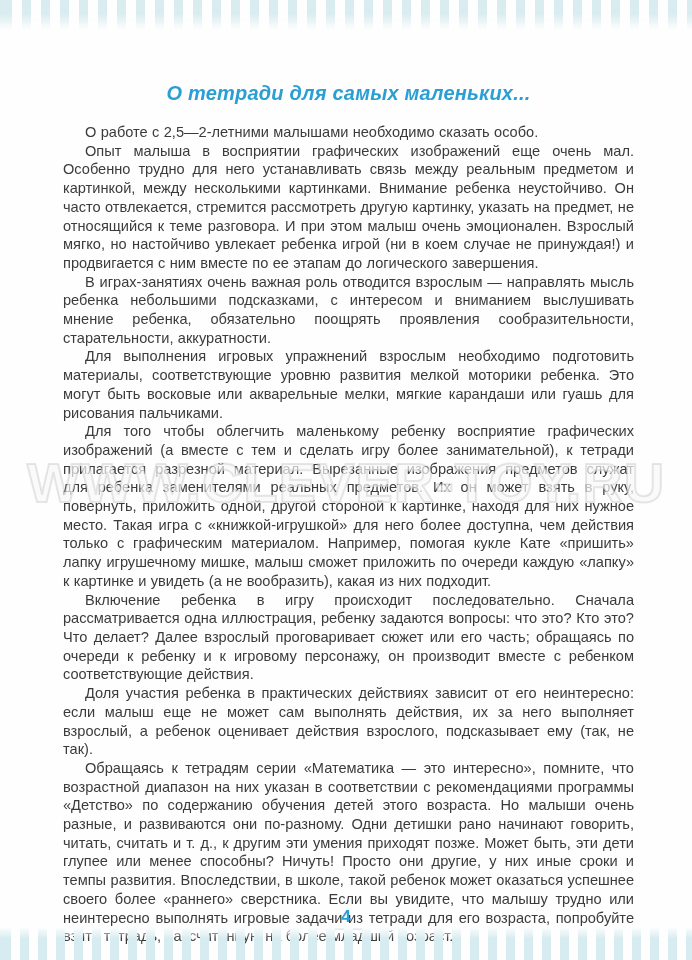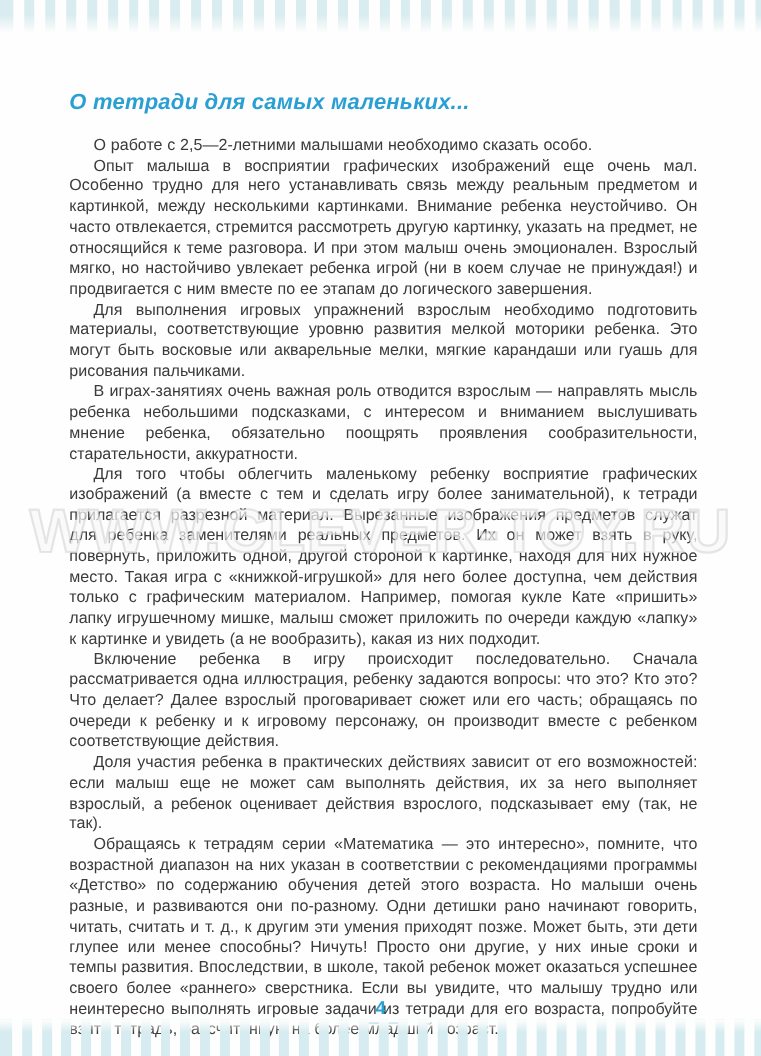--- a/index.html
+++ b/index.html
@@ -34,20 +34,21 @@
     background-position: 2px 0;
   }
   .content {
     position: absolute;
     top: 82px;
     left: 63px;
     width: 571px;
   }
   .title {
     margin: 0 0 18px 0;
+    text-align: center;
     color: #2a9fd4;
     font-size: 20px;
     font-weight: bold;
     font-style: italic;
     letter-spacing: 0.2px;
   }
   .para {
     margin: 0;
     text-align: justify;
     text-indent: 22px;
@@ -105,25 +106,25 @@
 <body>
 
 <div class="page">
 
   <div class="stripes stripes-top"></div>
 
   <div class="content">
     <h1 class="title">О тетради для самых маленьких...</h1>
     <p class="para">О работе с 2,5—2-летними малышами необходимо сказать особо.</p>
     <p class="para">Опыт малыша в восприятии графических изображений еще очень мал. Особенно трудно для него устанавливать связь между реальным предметом и картинкой, между несколькими картинками. Внимание ребенка неустойчиво. Он часто отвлекается, стремится рассмотреть другую картинку, указать на предмет, не относящийся к теме разговора. И при этом малыш очень эмоционален. Взрослый мягко, но настойчиво увлекает ребенка игрой (ни в коем случае не принуждая!) и продвигается с ним вместе по ее этапам до логического завершения.</p>
+    <p class="para">В играх-занятиях очень важная роль отводится взрослым — направлять мысль ребенка небольшими подсказками, с интересом и вниманием выслушивать мнение ребенка, обязательно поощрять проявления сообразительности, старательности, аккуратности.</p>
     <p class="para">Для выполнения игровых упражнений взрослым необходимо подготовить материалы, соответствующие уровню развития мелкой моторики ребенка. Это могут быть восковые или акварельные мелки, мягкие карандаши или гуашь для рисования пальчиками.</p>
-    <p class="para">В играх-занятиях очень важная роль отводится взрослым — направлять мысль ребенка небольшими подсказками, с интересом и вниманием выслушивать мнение ребенка, обязательно поощрять проявления сообразительности, старательности, аккуратности.</p>
     <p class="para">Для того чтобы облегчить маленькому ребенку восприятие графических изображений (а вместе с тем и сделать игру более занимательной), к тетради прилагается разрезной материал. Вырезанные изображения предметов служат для ребенка заменителями реальных предметов. Их он может взять в руку, повернуть, приложить одной, другой стороной к картинке, находя для них нужное место. Такая игра с «книжкой-игрушкой» для него более доступна, чем действия только с графическим материалом. Например, помогая кукле Кате «пришить» лапку игрушечному мишке, малыш сможет приложить по очереди каждую «лапку» к картинке и увидеть (а не вообразить), какая из них подходит.</p>
     <p class="para">Включение ребенка в игру происходит последовательно. Сначала рассматривается одна иллюстрация, ребенку задаются вопросы: что это? Кто это? Что делает? Далее взрослый проговаривает сюжет или его часть; обращаясь по очереди к ребенку и к игровому персонажу, он производит вместе с ребенком соответствующие действия.</p>
-    <p class="para">Доля участия ребенка в практических действиях зависит от его возможностей: если малыш еще не может сам выполнять действия, их за него выполняет взрослый, а ребенок оценивает действия взрослого, подсказывает ему (так, не так).</p>
+    <p class="para">Доля участия ребенка в практических действиях зависит от его неинтересно: если малыш еще не может сам выполнять действия, их за него выполняет взрослый, а ребенок оценивает действия взрослого, подсказывает ему (так, не так).</p>
     <p class="para">Обращаясь к тетрадям серии «Математика — это интересно», помните, что возрастной диапазон на них указан в соответствии с рекомендациями программы «Детство» по содержанию обучения детей этого возраста. Но малыши очень разные, и развиваются они по-разному. Одни детишки рано начинают говорить, читать, считать и т. д., к другим эти умения приходят позже. Может быть, эти дети глупее или менее способны? Ничуть! Просто они другие, у них иные сроки и темпы развития. Впоследствии, в школе, такой ребенок может оказаться успешнее своего более «раннего» сверстника. Если вы увидите, что малышу трудно или неинтересно выполнять игровые задачи из тетради для его возраста, попробуйте взять тетрадь, рассчитанную на более младший возраст.</p>
     <p class="closing">Успехов вам и вашим детям!</p>
   </div>
 
   <div class="watermark">WWW.CLEVER-TOY.RU</div>
 
   <div class="footer">
     <span class="page-num">4</span>
     <span class="page-num-rule"></span>
   </div>

